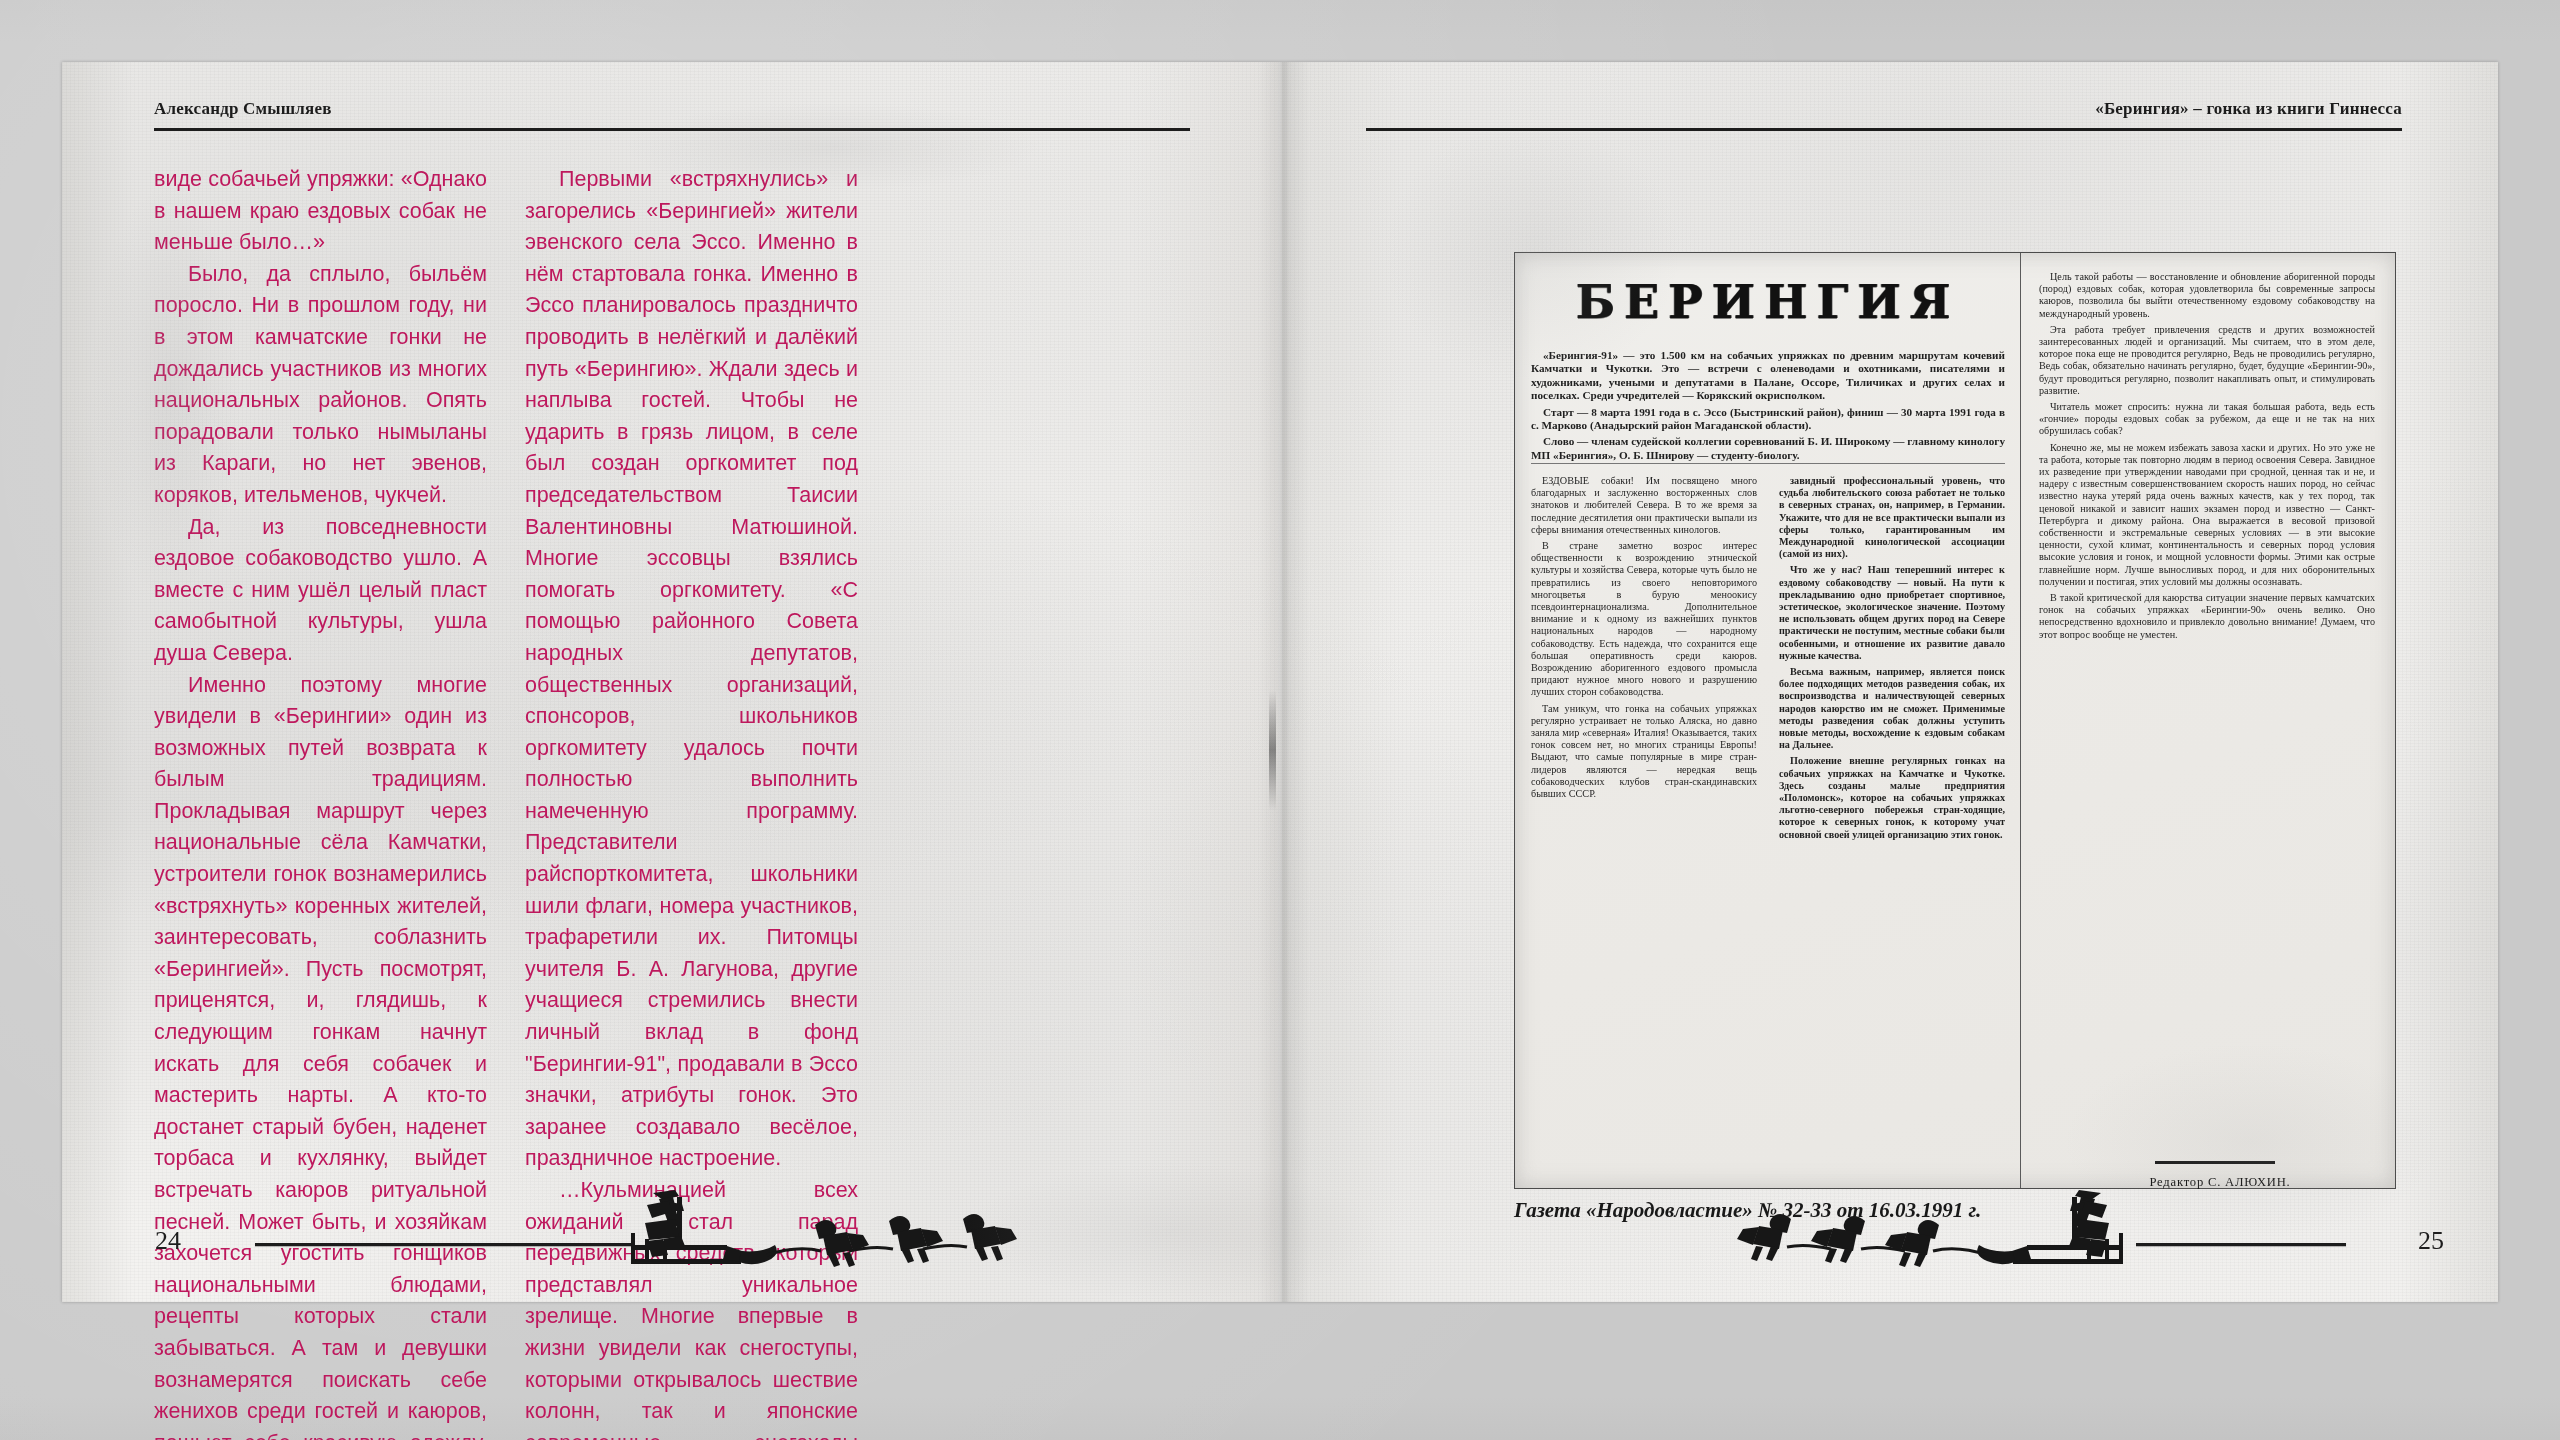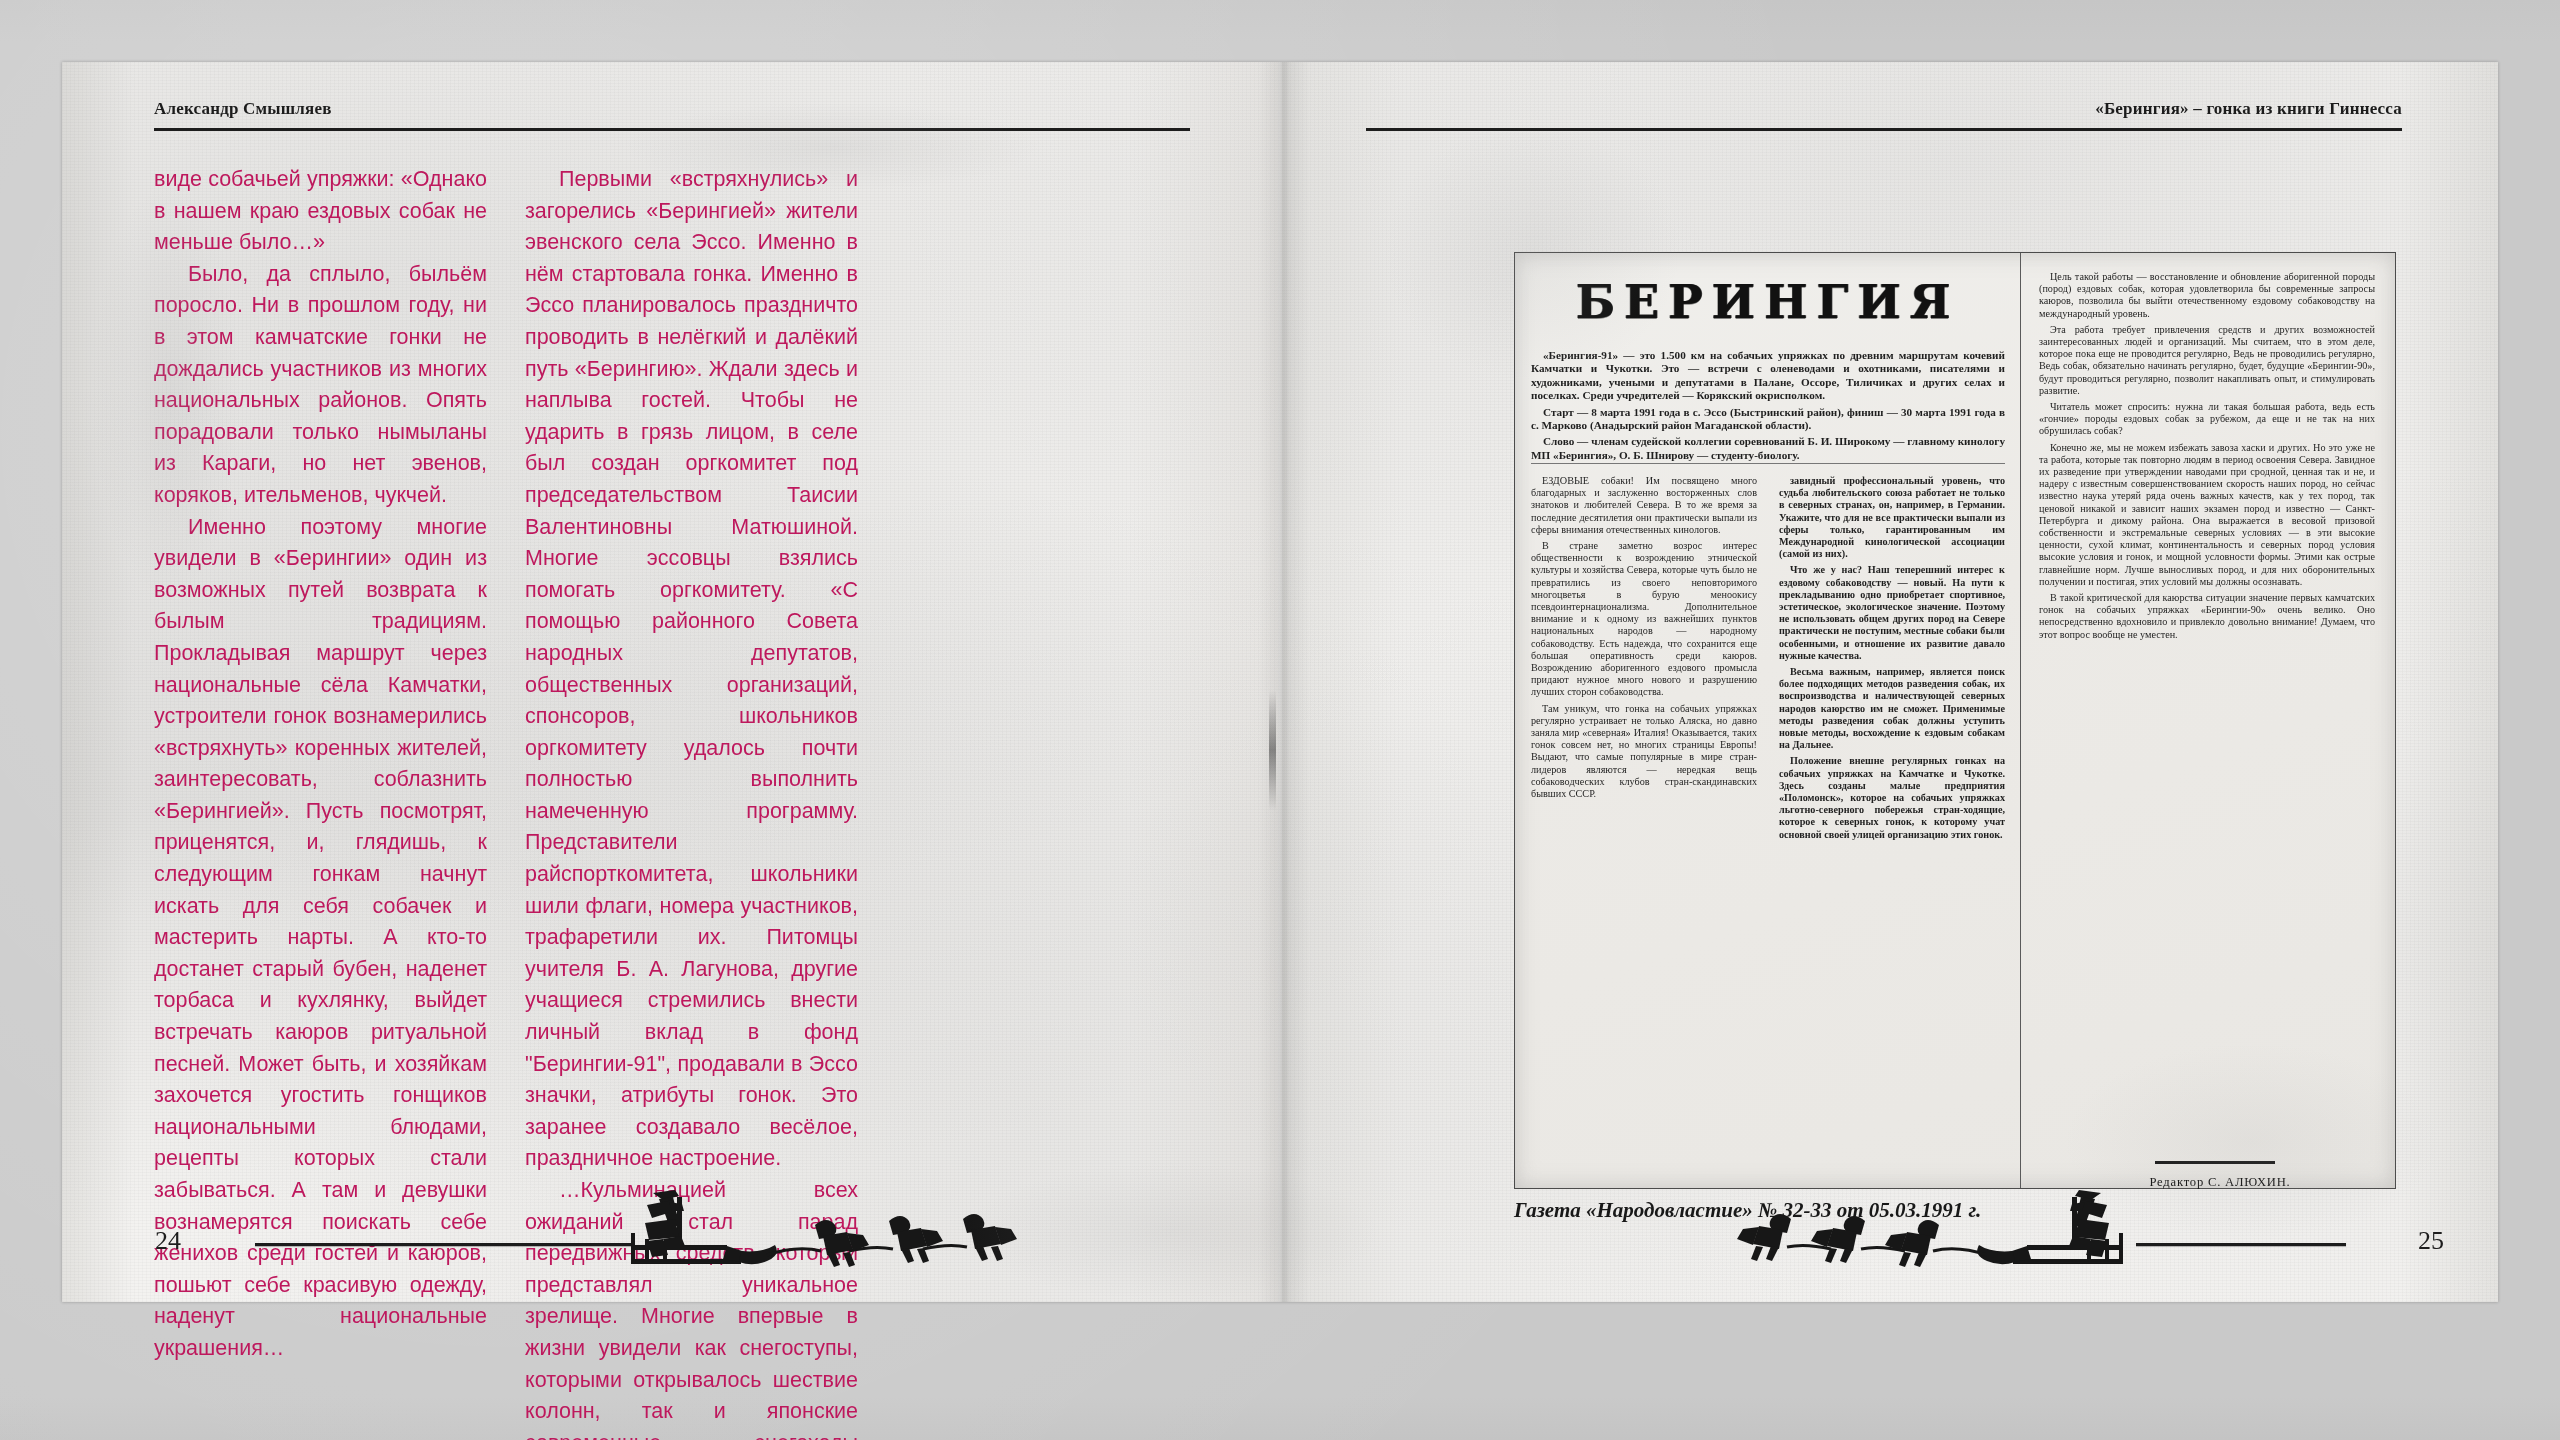--- a/index.html
+++ b/index.html
@@ -123,20 +123,21 @@
     <div class="page page-right"></div>
     <div class="paper-noise"></div>
     <div class="gutter"></div>
 
     <div class="runhead" style="left:92px;top:37px;">Александр Смышляев</div>
     <div class="rule" style="left:92px;top:66px;width:1036px;height:2.6px;"></div>
 
     <div class="col" style="left:92px;top:102px;width:333px;height:1060px;">
       <p class="noind">виде собачьей упряжки: «Однако в нашем краю ездовых собак не меньше было…»</p>
       <p>Было, да сплыло, быльём поросло. Ни в прошлом году, ни в этом камчатские гонки не дождались участников из многих национальных районов. Опять порадовали только нымыланы из Караги, но нет эвенов, коряков, ительменов, чукчей.</p>
+      <p>Да, из повседневности ездовое собаководство ушло. А вместе с ним ушёл целый пласт самобытной культуры, ушла душа Севера.</p>
       <p>Именно поэтому многие увидели в «Берингии» один из возможных путей возврата к былым традициям. Прокладывая маршрут через национальные сёла Камчатки, устроители гонок вознамерились «встряхнуть» коренных жителей, заинтересовать, соблазнить «Берингией». Пусть посмотрят, приценятся, и, глядишь, к следующим гонкам начнут искать для себя собачек и мастерить нарты. А кто-то достанет старый бубен, наденет торбаса и кухлянку, выйдет встречать каюров ритуальной песней. Может быть, и хозяйкам захочется угостить гонщиков национальными блюдами, рецепты которых стали забываться. А там и девушки вознамерятся поискать себе женихов среди гостей и каюров, пошьют себе красивую одежду, наденут национальные украшения…</p>
 
     </div>
 
     <div class="col" style="left:463px;top:102px;width:333px;height:1060px;">
       <p>Первыми «встряхнулись» и загорелись «Берингией» жители эвенского села Эссо. Именно в нём стартовала гонка. Именно в Эссо планировалось праздничто проводить в нелёгкий и далёкий путь «Берингию». Ждали здесь и наплыва гостей. Чтобы не ударить в грязь лицом, в селе был создан оргкомитет под председательством Таисии Валентиновны Матюшиной. Многие эссовцы взялись помогать оргкомитету. «С помощью районного Совета народных депутатов, общественных организаций, спонсоров, школьников оргкомитету удалось почти полностью выполнить намеченную программу. Представители райспорткомитета, школьники шили флаги, номера участников, трафаретили их. Питомцы учителя Б. А. Лагунова, другие учащиеся стремились внести личный вклад в фонд "Берингии-91", продавали в Эссо значки, атрибуты гонок. Это заранее создавало весёлое, праздничное настроение.</p>
       <p>…Кульминацией всех ожиданий стал парад передвижных средств, который представлял уникальное зрелище. Многие впервые в жизни увидели как снегоступы, которыми открывалось шествие колонн, так и японские современные снегоходы "Ямаха", способные развивать скорость до 135 км/ч, легковушки японского производства. Ведущие праздника Наталья Ивановна Григорьева и Наталья Петровна Сычёва профессионально вели репортаж,</p>
     </div>
 
     <div class="folio" style="left:93px;top:1164px;">24</div>
@@ -221,21 +222,21 @@
           <p>Читатель может спросить: нужна ли такая большая работа, ведь есть «гончие» породы ездовых собак за рубежом, да еще и не так на них обрушилась собак?</p>
           <p>Конечно же, мы не можем избежать завоза хаски и других. Но это уже не та работа, которые так повторно людям в период освоения Севера. Завидное их разведение при утверждении наводами при сродной, ценная так и не, и надеру с известным совершенствованием скорость наших пород, но сейчас известно наука утеряй ряда очень важных качеств, как у тех пород, так ценовой никакой и зависит наших экзамен пород и известно — Санкт-Петербурга и дикому района. Она выражается в весовой призовой собственности и экстремальные северных условиях — в эти высокие ценности, сухой климат, континентальность и северных пород условия высокие условия и гонок, и мощной условности формы. Этими как острые главнейшие норм. Лучше выносливых пород, и для них оборонительных получении и постигая, этих условий мы должны осознавать.</p>
           <p>В такой критической для каюрства ситуации значение первых камчатских гонок на собачьих упряжках «Берингии-90» очень велико. Оно непосредственно вдохновило и привлекло довольно внимание! Думаем, что этот вопрос вообще не уместен.</p>
         </div>
 
         <div class="clip-sep" style="left:640px;top:908px;width:120px;"></div>
         <div class="editor" style="left:560px;top:922px;width:290px;">Редактор С. АЛЮХИН.</div>
       </div>
     </div>
 
-    <div class="caption" style="left:1452px;top:1136px;">Газета «Народовластие» № 32-33 от 05.03.1991 г.</div>
+    <div class="caption" style="left:1452px;top:1136px;">Газета «Народовластие» № 32-33 от 16.03.1991 г.</div>
 
     <svg class="sled flip" style="left:1625px;top:1127px;" width="450" height="86" viewBox="0 0 450 86">
       <g fill="#171717">
         <path d="M36 4 l22 -3 l4 6 l-16 4 z"></path>
         <path d="M42 10 l14 -2 l2 8 l-13 3 z"></path>
         <path d="M30 16 l26 -5 l7 25 l-10 3 l-5 -14 l-13 4 z"></path>
         <path d="M52 13 l13 2 l2 7 l-12 0 z"></path>
         <rect x="60" y="8" width="5" height="44"></rect>
         <path d="M28 34 l30 -4 l4 18 l-30 3 z"></path>
         <path d="M30 52 l16 -2 l5 16 l-16 2 z"></path>

